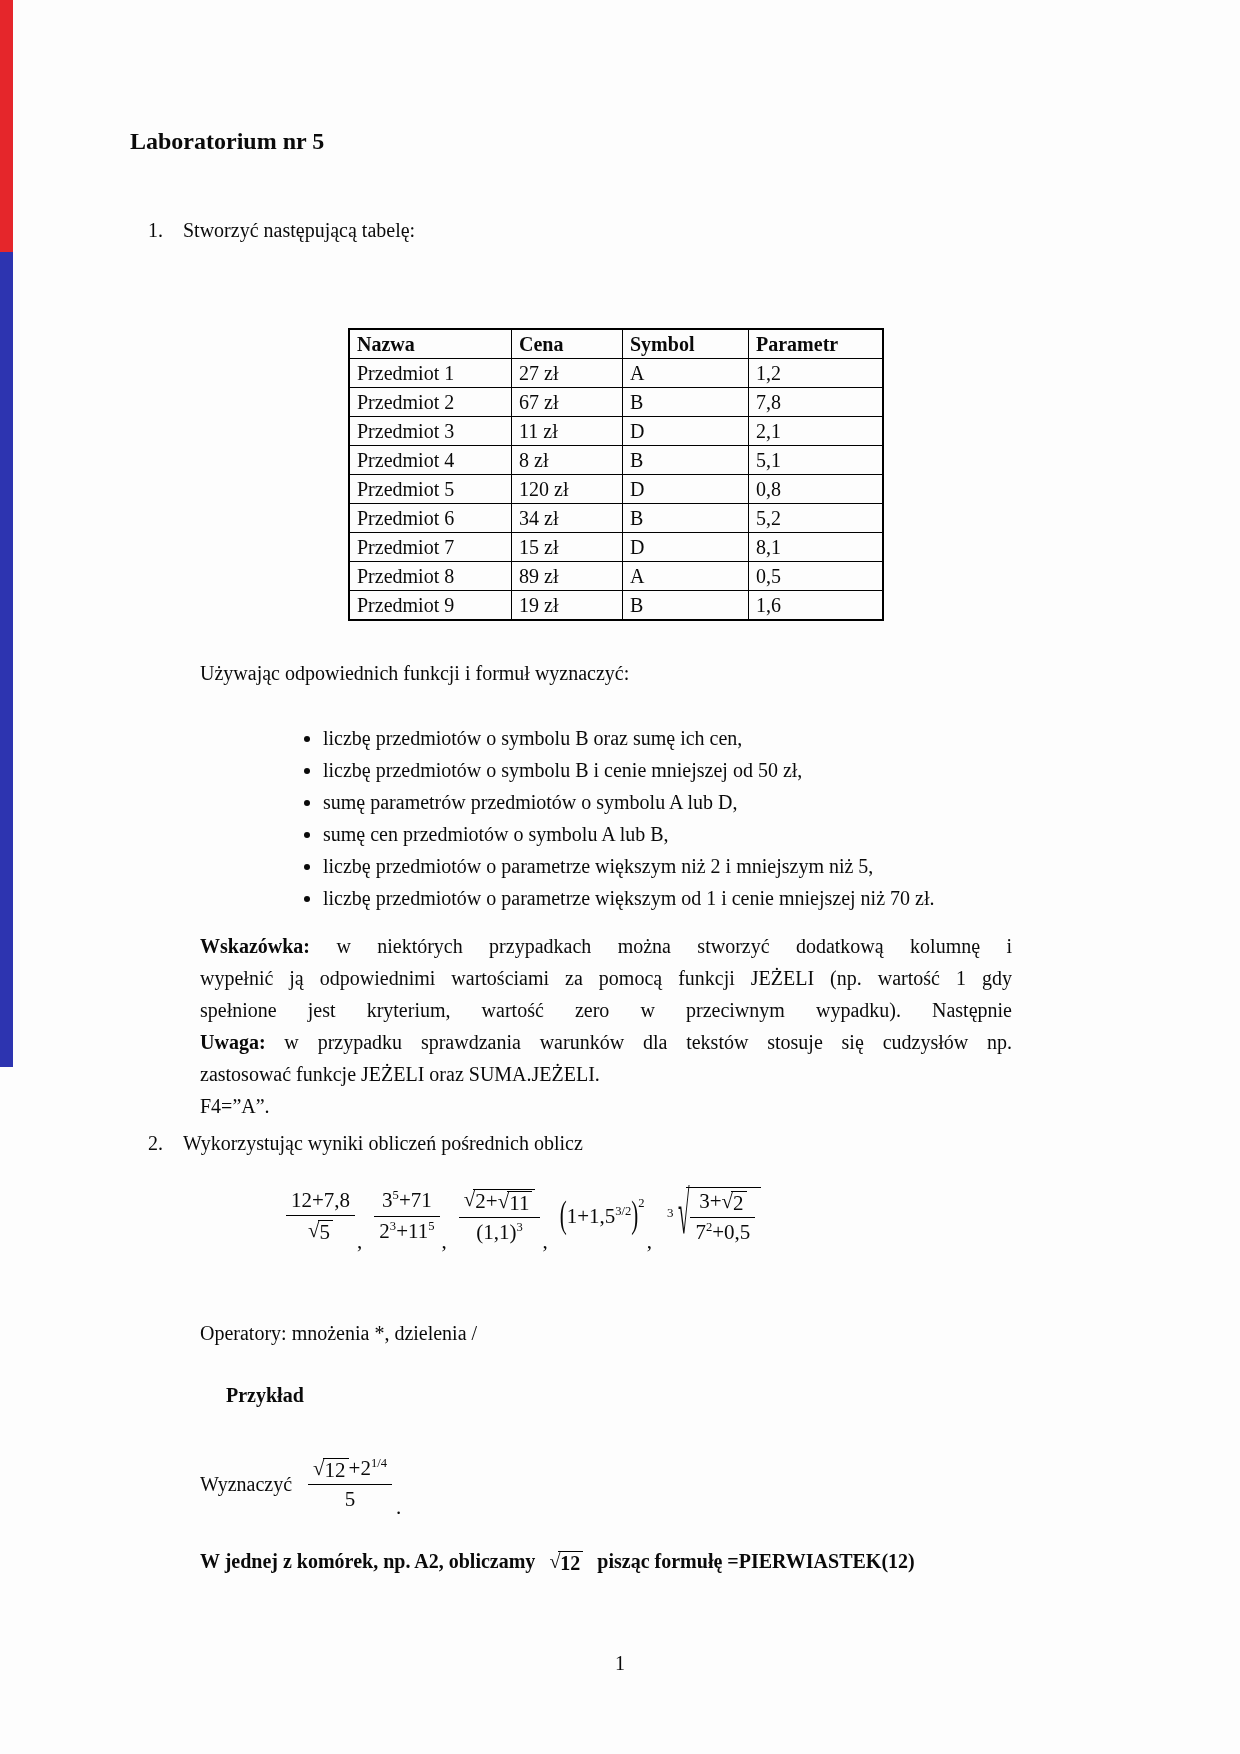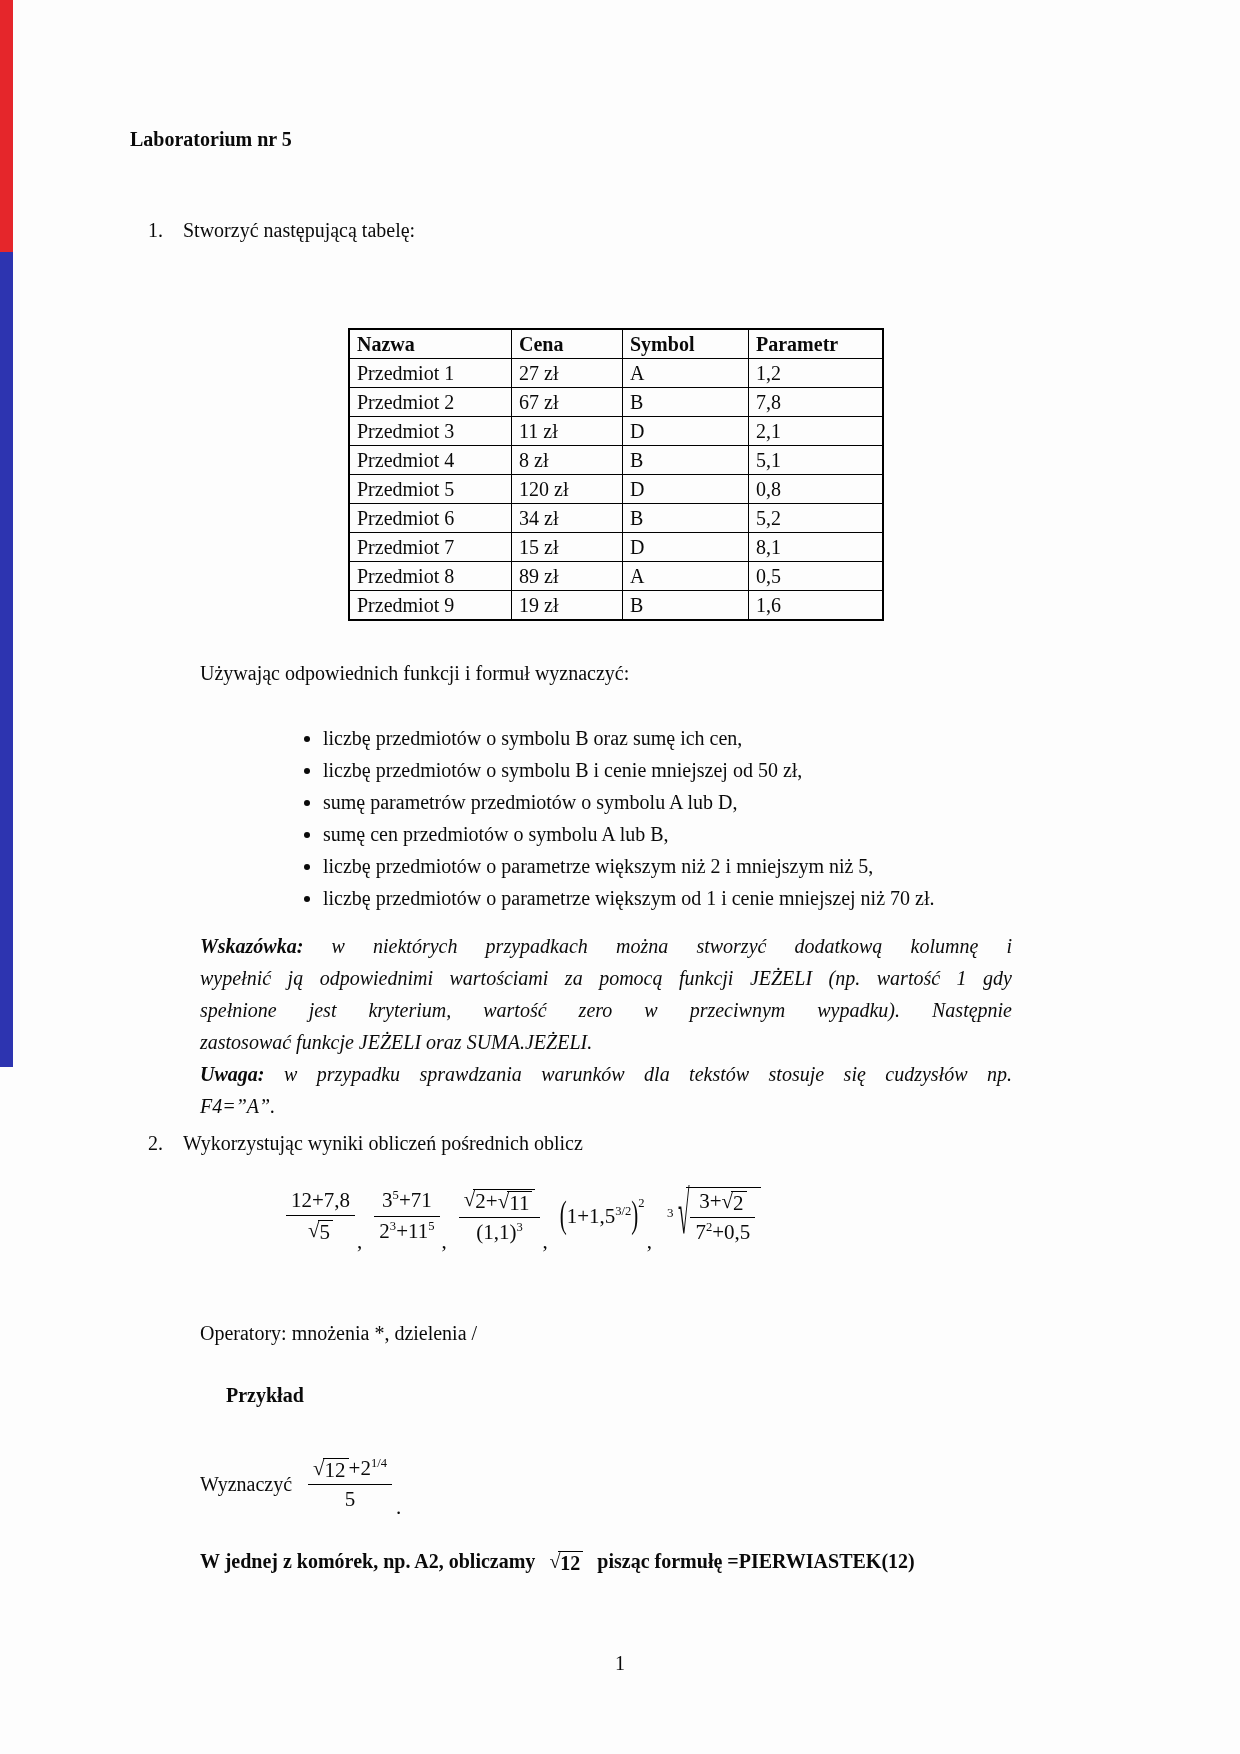--- a/index.html
+++ b/index.html
@@ -6,21 +6,21 @@
   .page {
     position:relative; width:1240px; height:1754px; overflow:hidden;
     background:#fdfdfd; color:#0a0a0a;
     font-family:"Liberation Serif","DejaVu Serif",serif;
     font-size:20px;
   }
   .edge-strip { position:absolute; left:0; width:13px; }
   .edge-strip.red  { top:0;   height:252px; background:#e5262b; }
   .edge-strip.blue { top:252px; height:815px; background:#2d34b0; }
 
-  .doc-title { position:absolute; left:130px; top:128px; font-size:20px; font-weight:bold; }
+  .doc-title { position:absolute; left:130px; top:128px; font-size:24px; font-weight:bold; }
 
   .num-item { position:absolute; left:148px; white-space:nowrap; }
   .num-item .no { display:inline-block; width:35px; }
   #item1 { top:219px; }
   #item2 { top:1132px; }
 
   table.data { position:absolute; left:348px; top:328px; border-collapse:collapse; border:2px solid #000; }
   table.data th, table.data td {
     border:1.5px solid #000; height:28px; padding:0 6px 0 7px;
     font-size:20px; text-align:left; vertical-align:middle; white-space:nowrap;
@@ -28,21 +28,21 @@
   table.data th { font-weight:bold; }
   .col-nazwa { width:148px; } .col-cena { width:97px; } .col-symbol { width:112px; } .col-param { width:120px; }
 
   #intro { position:absolute; left:200px; top:662px; }
 
   #bullets { position:absolute; left:287px; top:716px; margin:6px; padding-left:30px; }
   #bullets li { line-height:32px; }
 
   .just-block { position:absolute; left:200px; width:812px; }
   #hint { top:930px; }
-  .jline { text-align:justify; text-align-last:justify; line-height:32px;font-style:italic; }
+  .jline { text-align:justify; text-align-last:justify; line-height:32px; }
   .jline.noj { text-align-last:left; }
 
   
   .math-row { position:absolute; left:286px; top:1168px; display:flex; align-items:center; font-size:21px; height:96px; }
   .msep { align-self:flex-end; padding:0 12px 10px 2px; }
   sup { font-size:60%; line-height:0; }
   .frac { display:inline-block; text-align:center; vertical-align:middle; }
   .frac .num { display:block; border-bottom:1.6px solid #000; padding:0 5px 3px; line-height:1.1; white-space:nowrap; }
   .frac .den { display:block; padding:3px 5px 0; line-height:1.1; white-space:nowrap; }
   .rt { display:inline-flex; align-items:flex-start; white-space:nowrap; }
@@ -151,22 +151,22 @@
     <li>sumę parametrów przedmiotów o symbolu A lub D,</li>
     <li>sumę cen przedmiotów o symbolu A lub B,</li>
     <li>liczbę przedmiotów o parametrze większym niż 2 i mniejszym niż 5,</li>
     <li>liczbę przedmiotów o parametrze większym od 1 i cenie mniejszej niż 70 zł.</li>
   </ul>
 
   <div class="just-block" id="hint">
     <div class="jline"><b>Wskazówka:</b><span> w niektórych przypadkach można stworzyć dodatkową kolumnę i</span></div>
     <div class="jline">wypełnić ją odpowiednimi wartościami za pomocą funkcji JEŻELI (np. wartość 1 gdy</div>
     <div class="jline">spełnione jest kryterium, wartość zero w przeciwnym wypadku). Następnie</div>
+    <div class="jline"><b>Uwaga:</b><span> w przypadku sprawdzania warunków dla tekstów stosuje się cudzysłów np.</span></div>
     <div class="jline noj">zastosować funkcje JEŻELI oraz SUMA.JEŻELI.</div>
-    <div class="jline"><b>Uwaga:</b><span> w przypadku sprawdzania warunków dla tekstów stosuje się cudzysłów np.</span></div>
     <div class="jline noj">F4=”A”.</div>
   </div>
 
   <div class="num-item" id="item2">
     <span class="no">2.</span><span>Wykorzystując wyniki obliczeń pośrednich oblicz</span>
   </div>
 
   <div class="math-row">
     <span class="frac">
       <span class="num">12+7,8</span>

